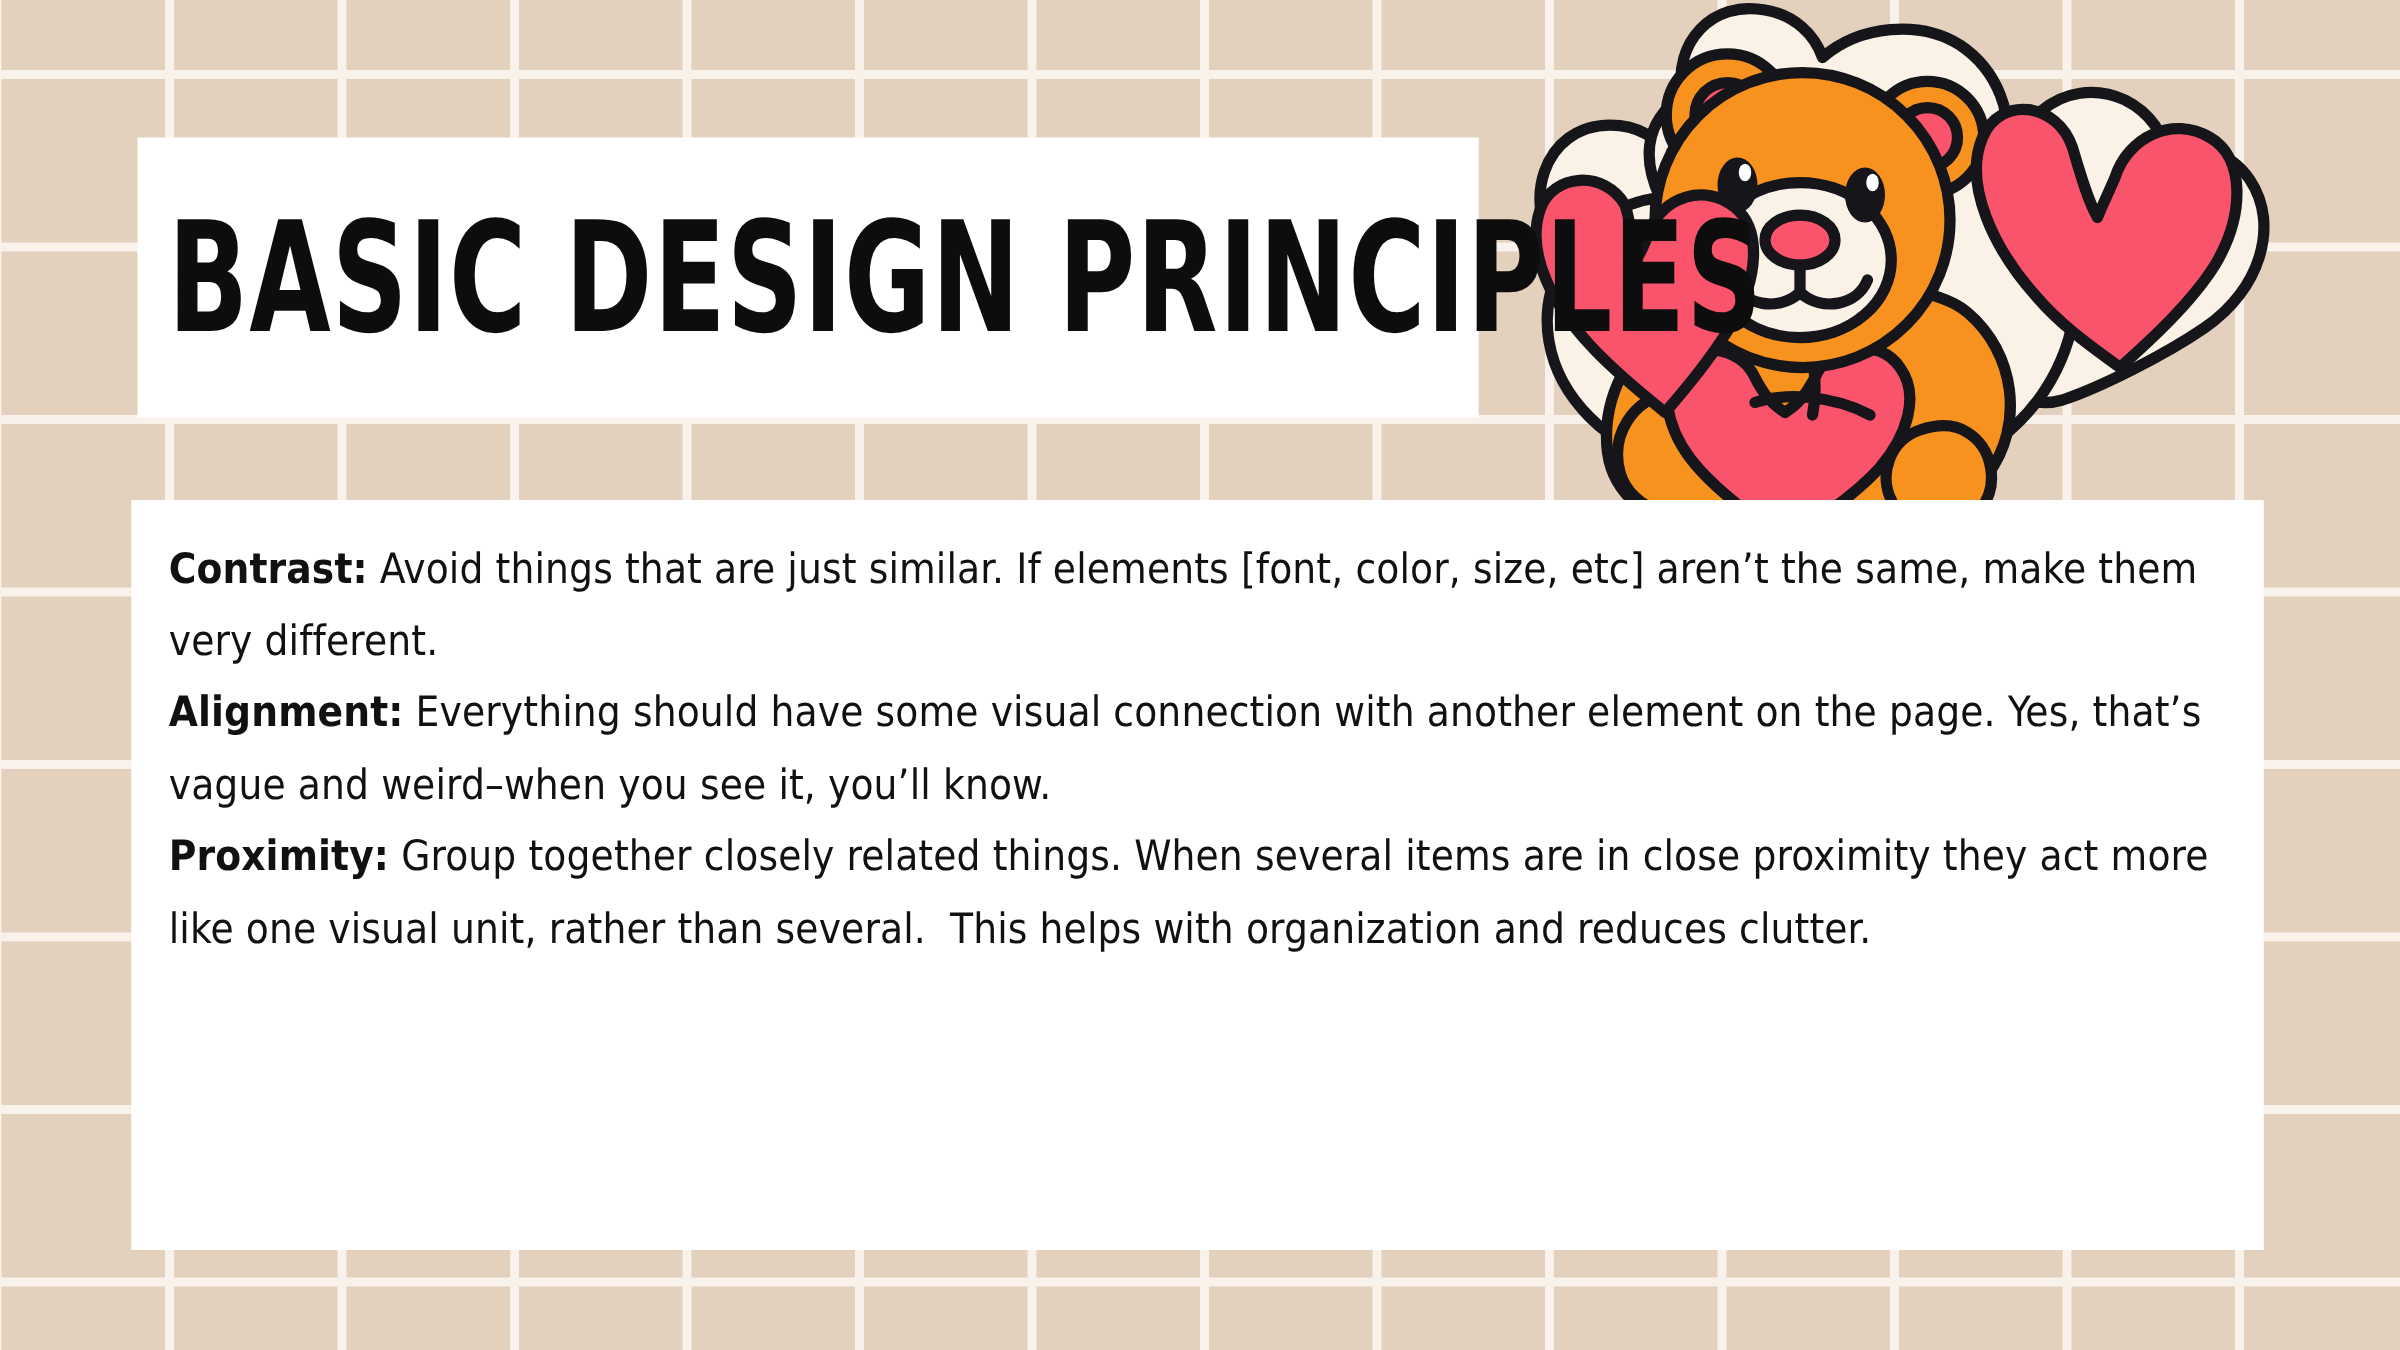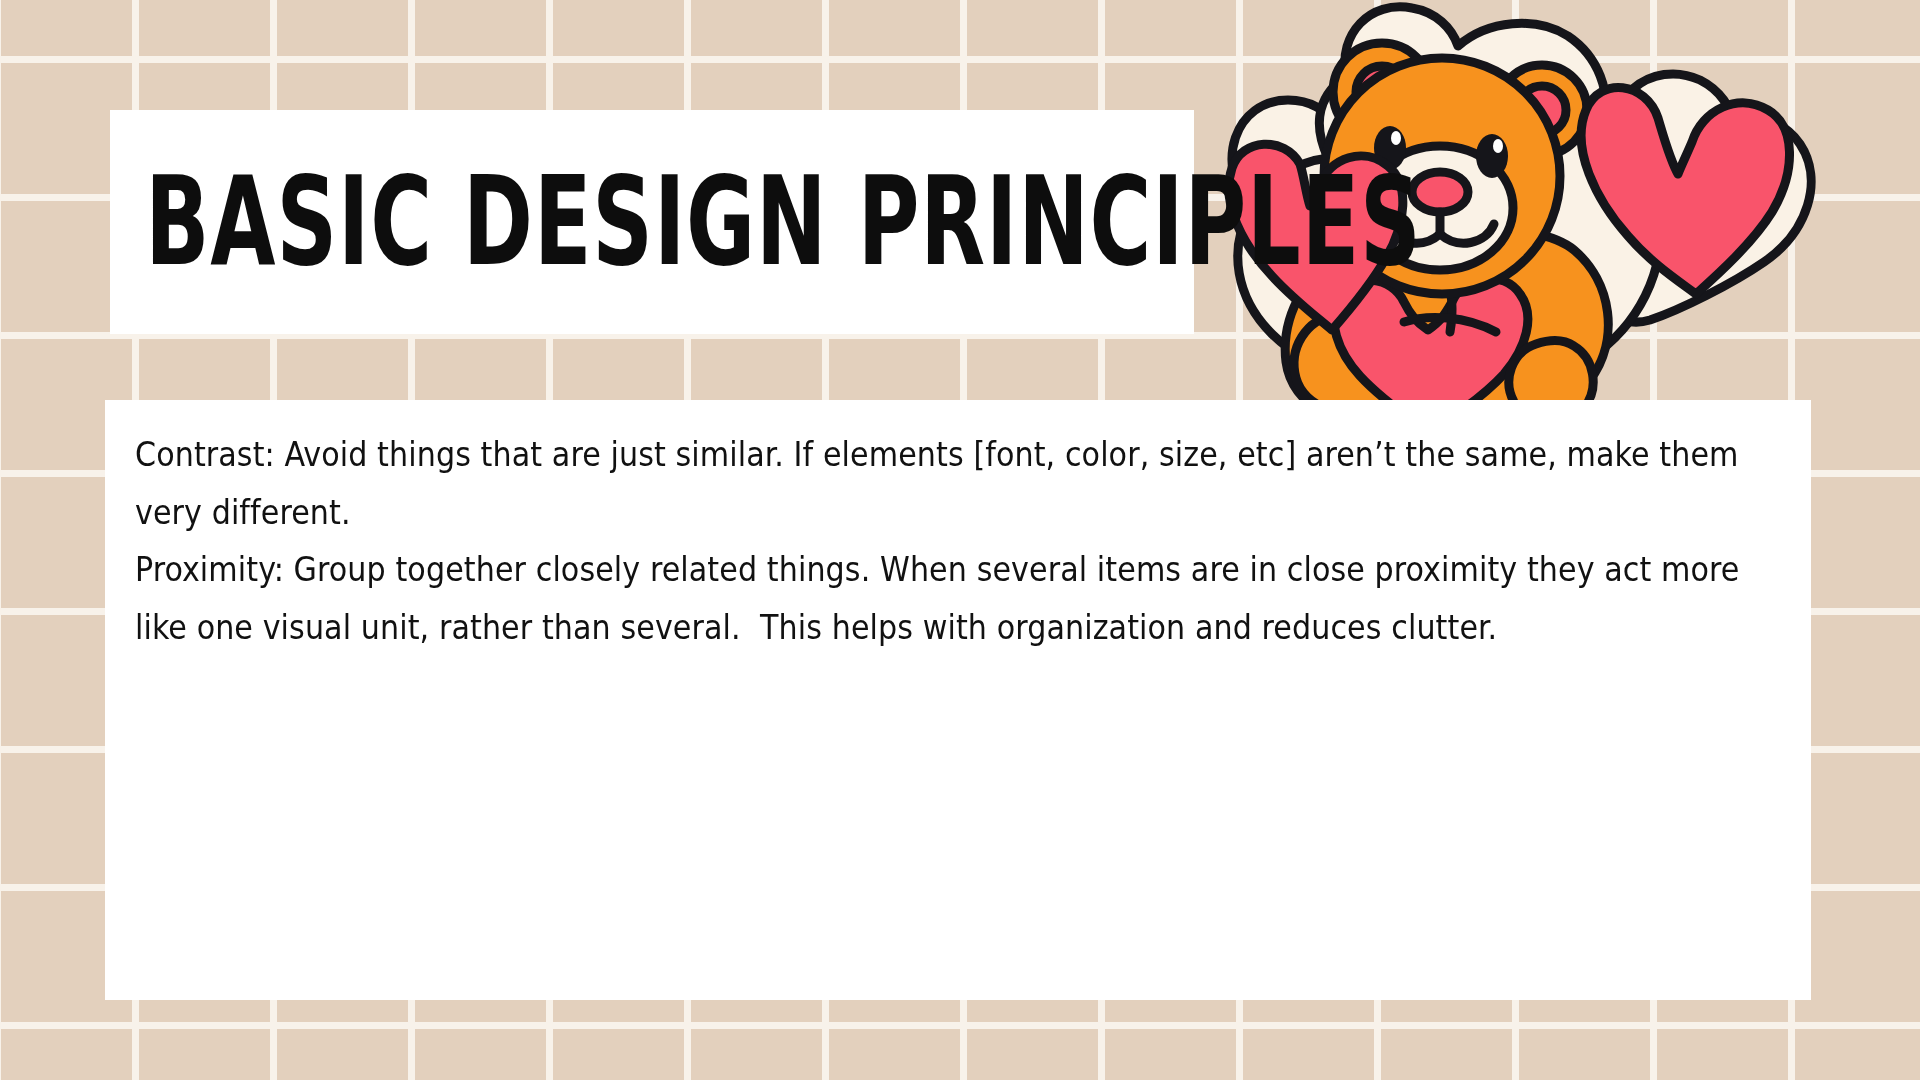--- a/index.html
+++ b/index.html
@@ -54,21 +54,20 @@
   #title-card {
     position: absolute;
     left: 110px;
     top: 110px;
     width: 1073px;
     height: 224px;
     background: #ffffff;
     display: flex;
     align-items: center;
     z-index: 5;
-    padding-left: 11px;
   }
   #title-text {
     font-family: "DejaVu Sans Condensed", "Liberation Sans Narrow", "Liberation Sans", sans-serif;
     font-weight: 700;
     font-size: 104px;
     line-height: 1;
     letter-spacing: 1px;
     color: #0d0d0d;
     padding-left: 27px;
     white-space: nowrap;
@@ -89,21 +88,21 @@
     padding: 26px 30px 0 30px;
   }
   #body-text {
     font-family: "Liberation Sans Narrow", "DejaVu Sans Condensed", "Liberation Sans", sans-serif;
     font-size: 33.5px;
     line-height: 57.5px;
     color: #111111;
     letter-spacing: 0.1px;
   }
   .principle-term {
-    font-weight: 400;
+    font-weight: 700;
   }
   .principle-line {
     margin: 0;
     white-space: pre-wrap;
   }
 </style>
 </head>
 <body>
 
 <div id="slide">
@@ -235,19 +234,20 @@
   <div id="title-card">
     <div id="title-text">BASIC DESIGN PRINCIPLES</div>
   </div>
 
   <div id="body-card">
     <div id="body-text">
 
       <p class="principle-line"><span class="principle-term">Contrast:</span><span class="principle-desc"> Avoid things that are just similar. If elements [font, color, size, etc] aren’t the same, make them very different.</span></p>
 
 
+      <p class="principle-line"><span class="principle-term">Alignment:</span><span class="principle-desc"> Everything should have some visual connection with another element on the page. Yes, that’s vague and weird–when you see it, you’ll know.</span></p>
 
       <p class="principle-line"><span class="principle-term">Proximity:</span><span class="principle-desc"> Group together closely related things. When several items are in close proximity they act more like one visual unit, rather than several.  This helps with organization and reduces clutter.</span></p>
 
     </div>
   </div>
 
 </div>
 
 </body></html>

